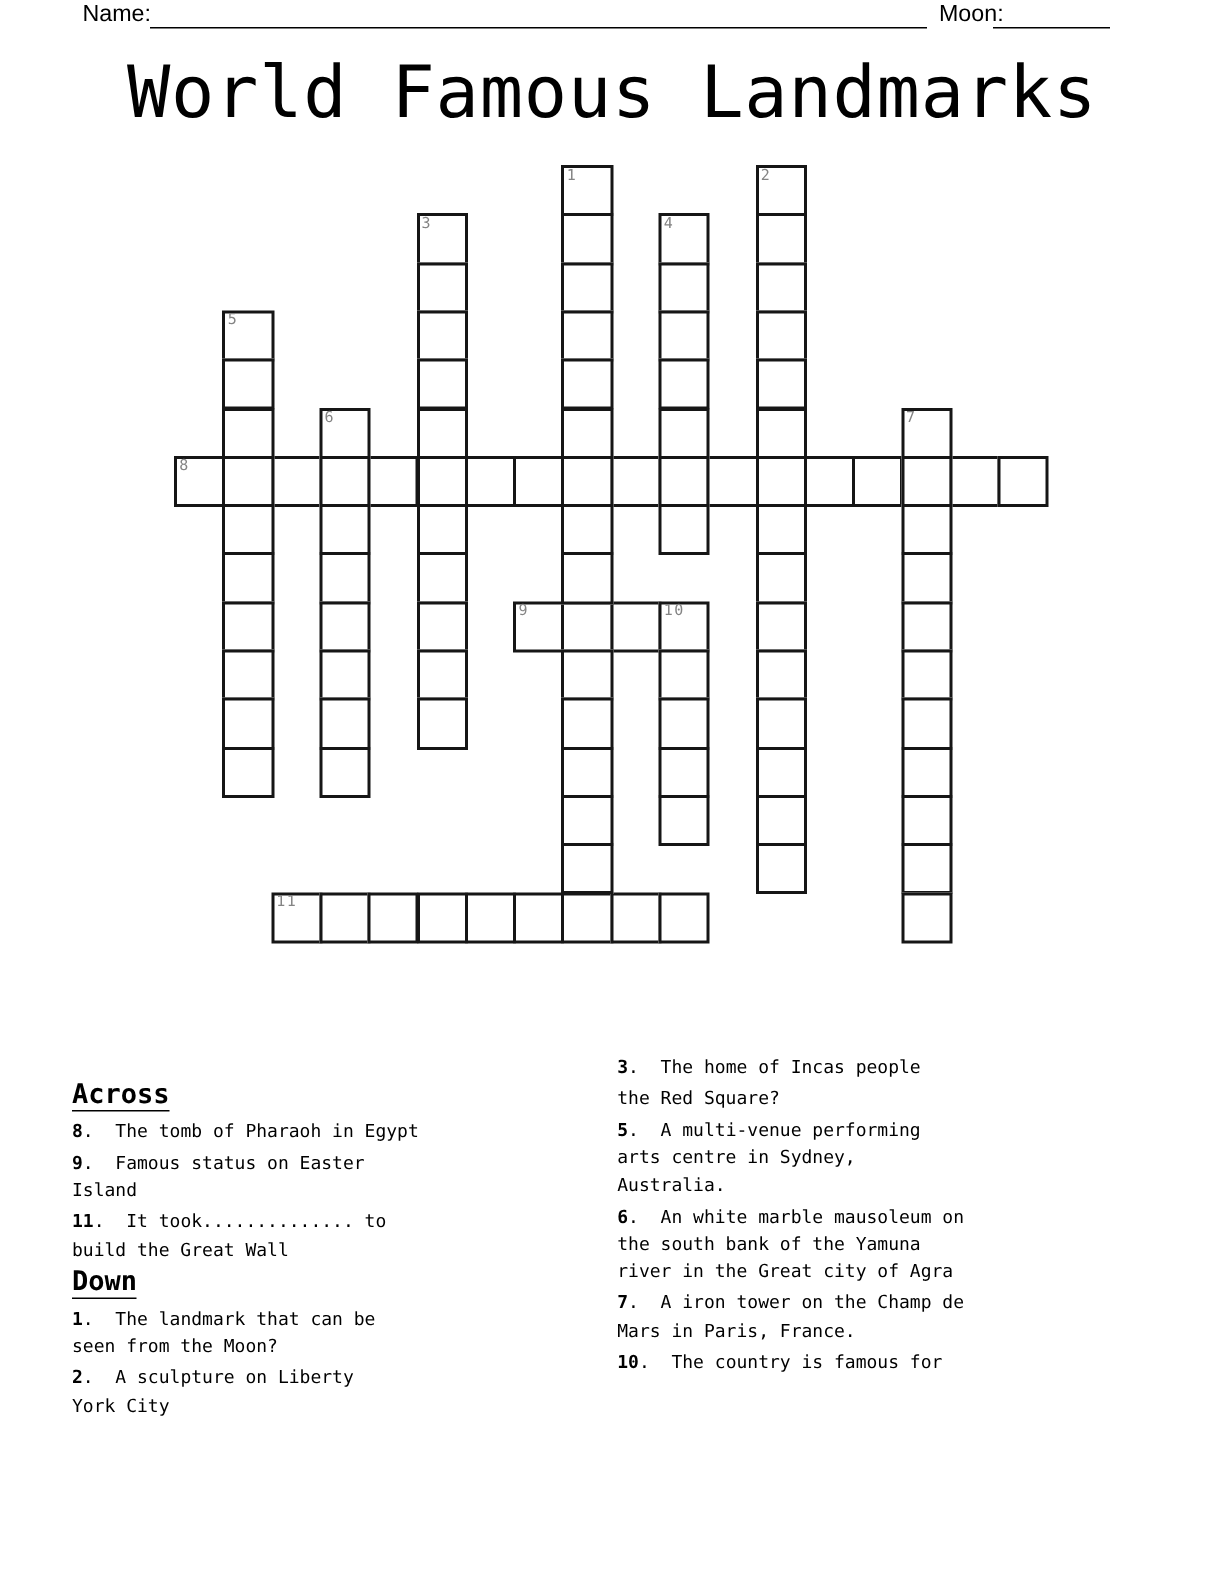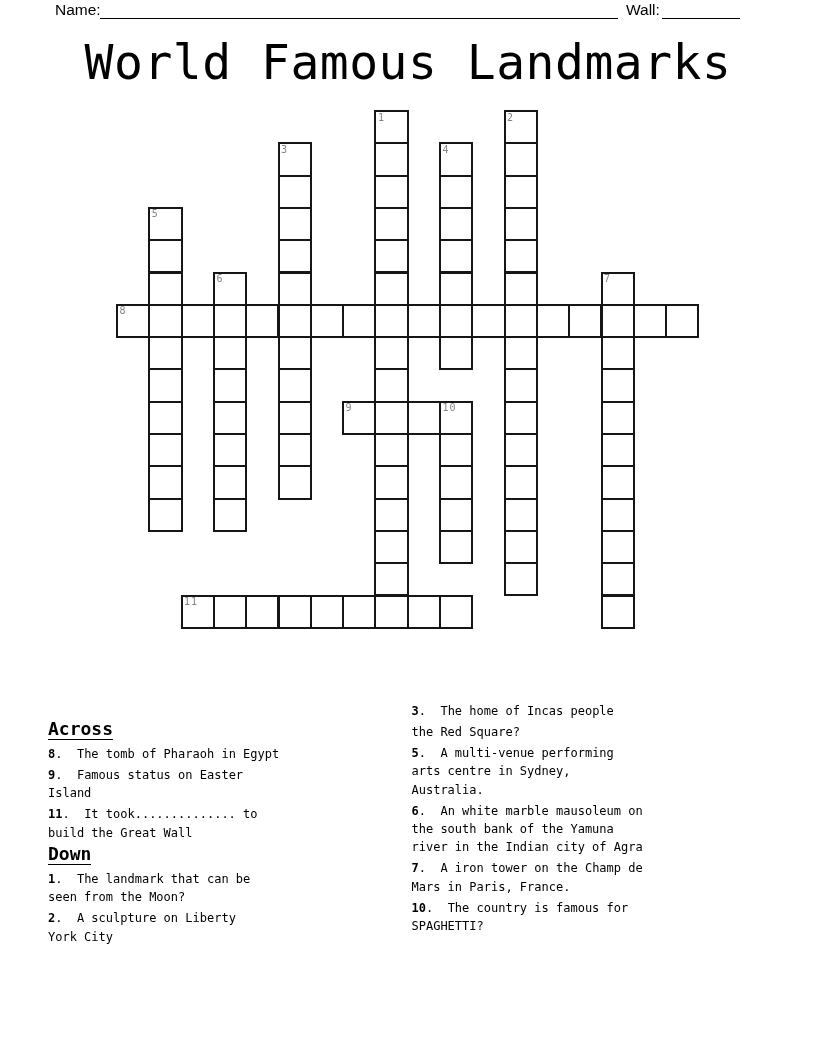--- a/index.html
+++ b/index.html
@@ -76,21 +76,21 @@
   .clue-line b { font-weight: bold; }
 </style>
 </head>
 <body>
 
 <div class="page">
 
   <span class="hdr-label" style="left:55px; top:1px">Name:</span>
   <div class="blank-line" style="left:100px; top:18px; width:518px"></div>
 
-  <span class="hdr-label" style="left:626px; top:1px">Wall:</span>
+  <span class="hdr-label" style="left:626px; top:1px">Moon:</span>
   <div class="blank-line" style="left:662px; top:18px; width:78px"></div>
 
   <div class="title">World Famous Landmarks</div>
 
   <div class="grid">
       <div class="cell" style="left: 0px; top: 193.8px;">
         <span class="cellnum">8</span>
       </div>
       <div class="cell" style="left: 32.3px; top: 193.8px;"></div>
       <div class="cell" style="left: 64.6px; top: 193.8px;"></div>
@@ -258,26 +258,25 @@
           <div class="clue-line">the Red Square?</div>
         </div>
         <div class="clue">
           <div class="clue-line"><b>5</b>.  A multi-venue performing</div>
           <div class="clue-line">arts centre in Sydney,</div>
           <div class="clue-line">Australia.</div>
         </div>
         <div class="clue">
           <div class="clue-line"><b>6</b>.  An white marble mausoleum on</div>
           <div class="clue-line">the south bank of the Yamuna</div>
-          <div class="clue-line">river in the Indian city of Agra</div>
+          <div class="clue-line">river in the Great city of Agra</div>
         </div>
         <div class="clue">
           <div class="clue-line"><b>7</b>.  A iron tower on the Champ de</div>
           <div class="clue-line">Mars in Paris, France.</div>
         </div>
         <div class="clue">
           <div class="clue-line"><b>10</b>.  The country is famous for</div>
-          <div class="clue-line">SPAGHETTI?</div>
         </div>
       </div>
   </div>
 
 </div>
 
 </body></html>

